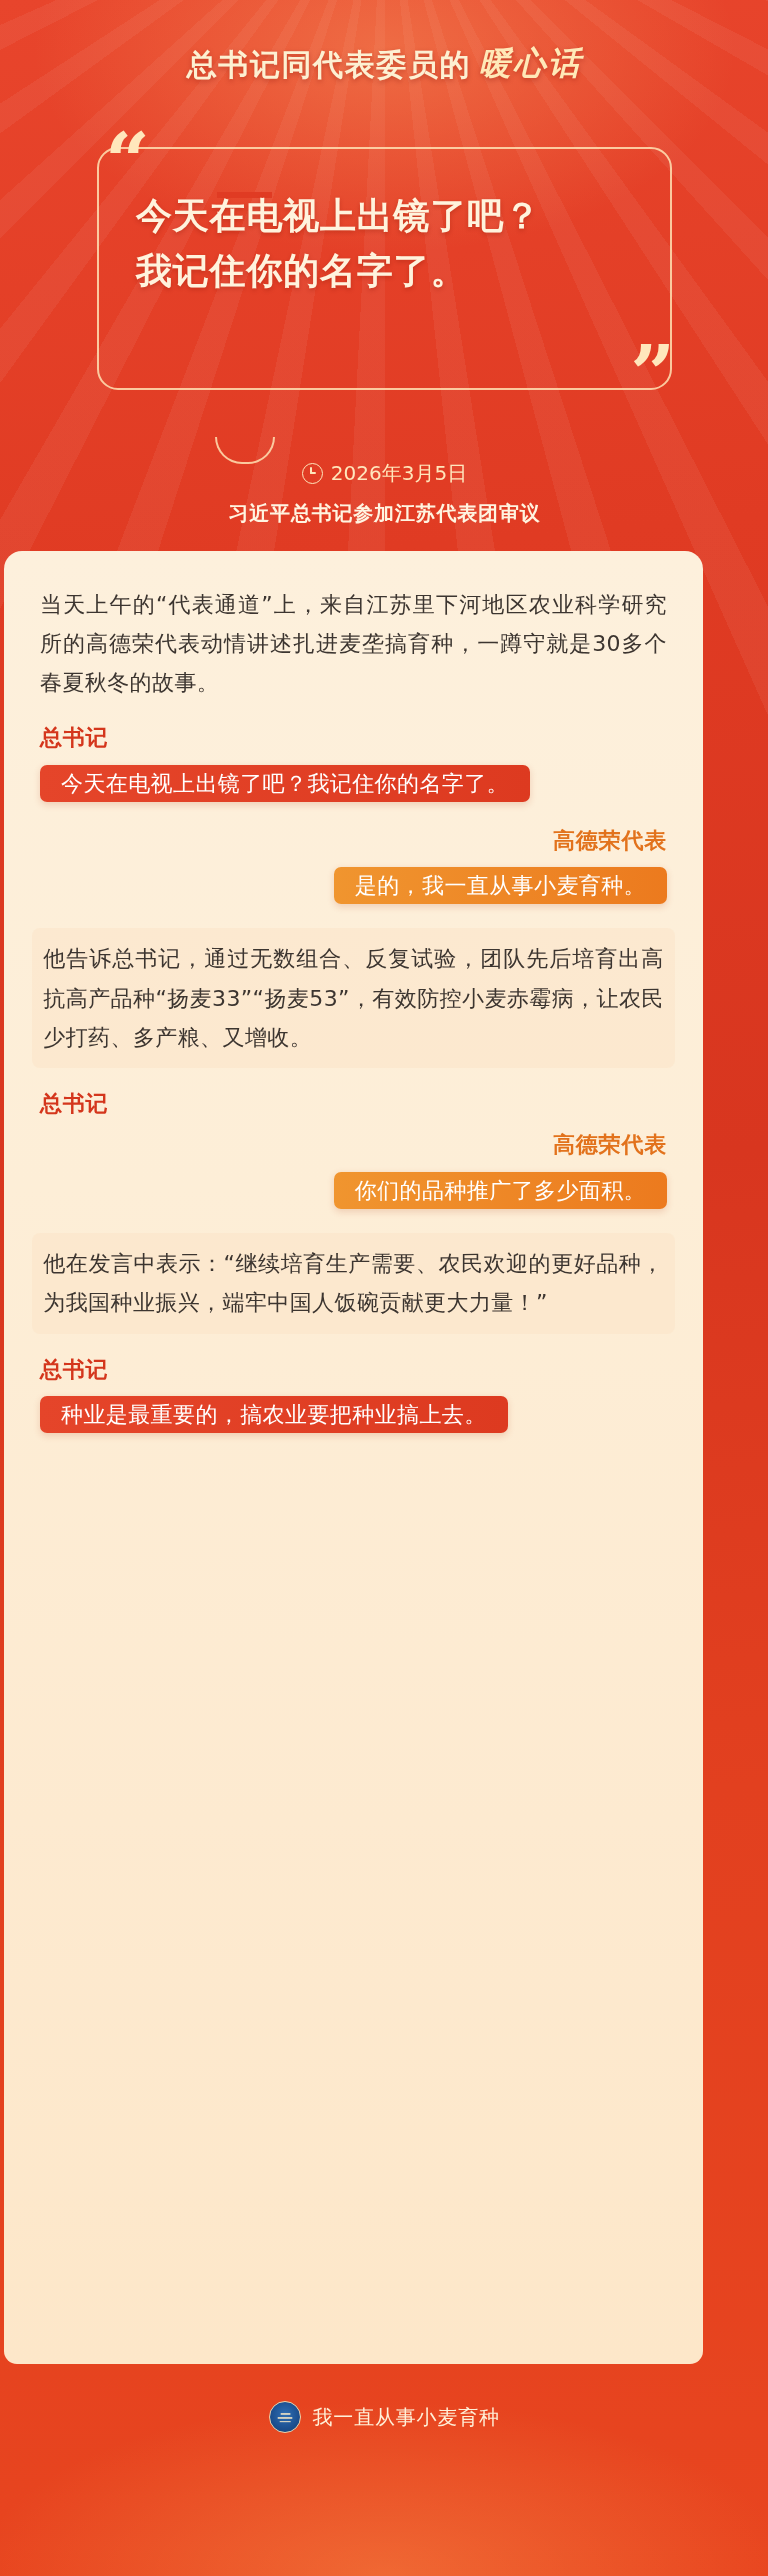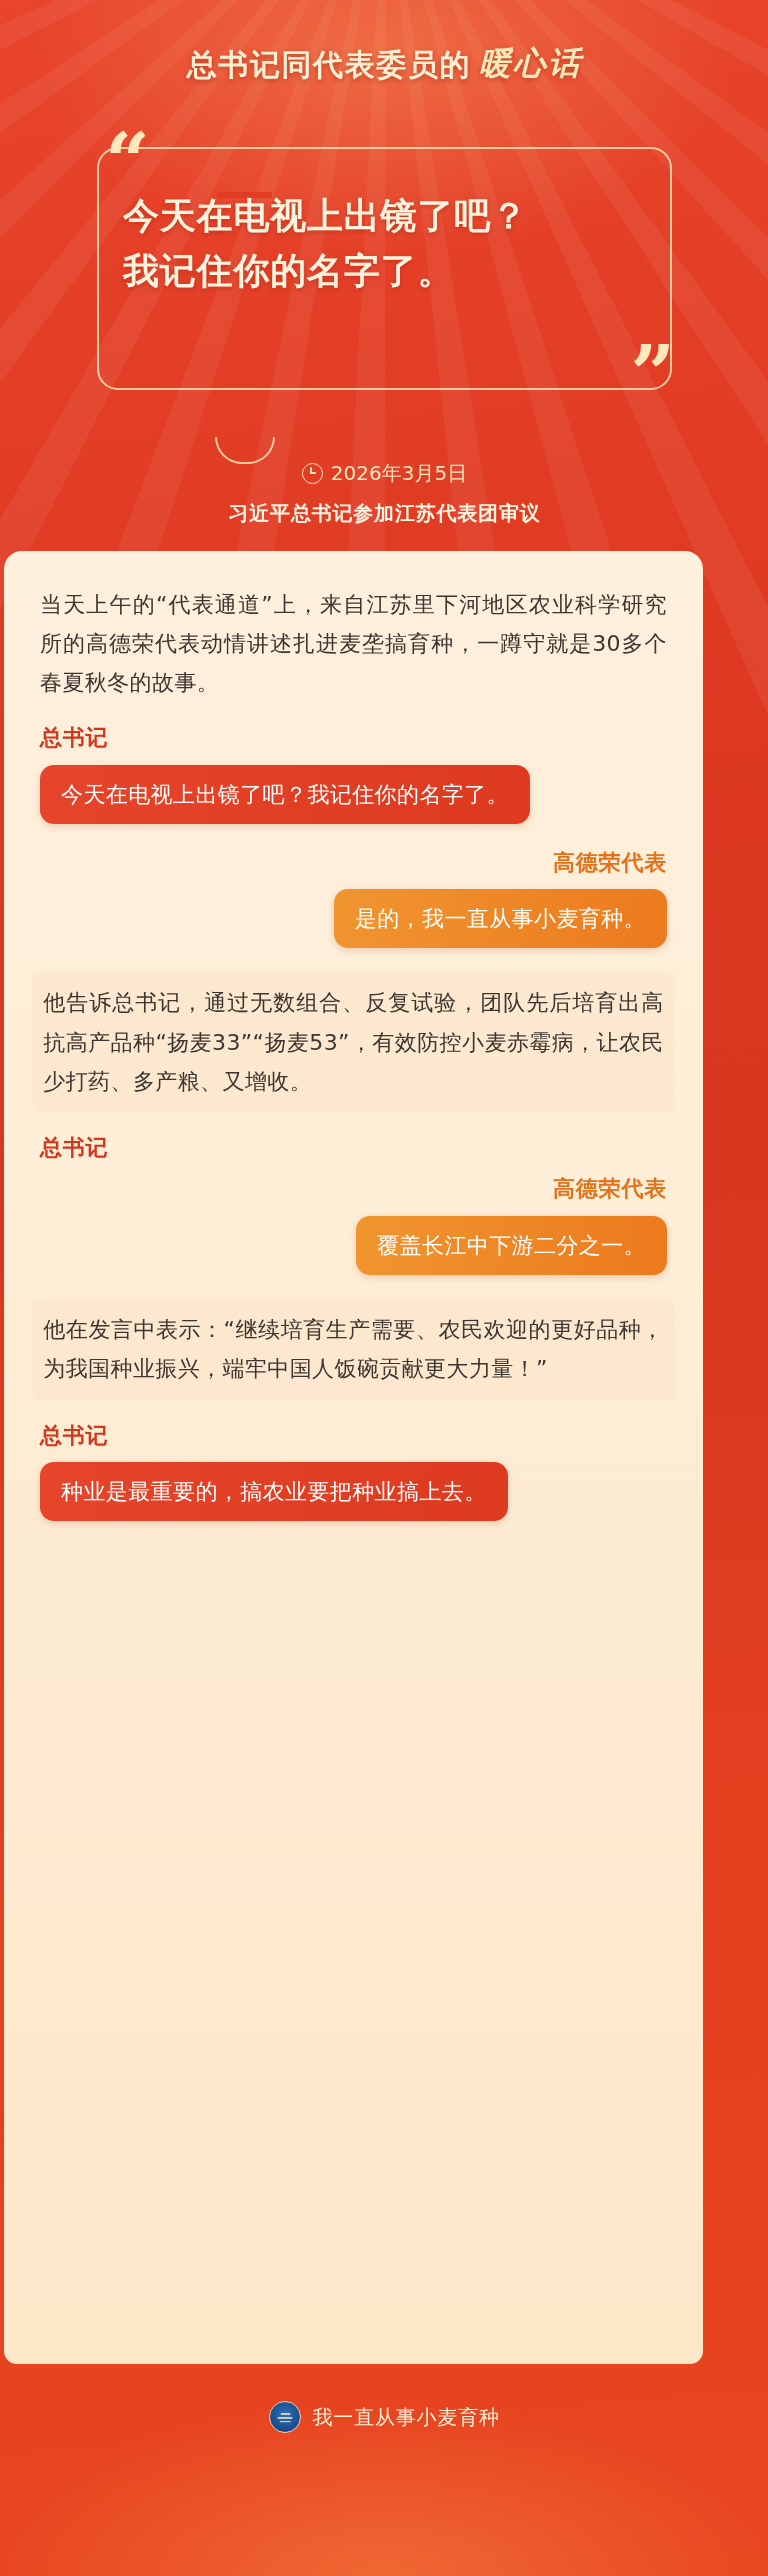--- a/index.html
+++ b/index.html
@@ -97,21 +97,21 @@
     font-family: "DejaVu Serif", "Liberation Serif", serif;
     font-size: 78px;
     line-height: 1;
     color: #ffe7bc;
     font-weight: bold;
   }
   .qmark.open { left: 40px; top: 0px; }
   .qmark.close { right: 29px; top: 212px; }
   .quote-text {
     position: absolute;
-    left: 58px; top: 66px;
+    left: 71px; top: 66px;
     width: 486px;
     color: #fff3dd;
     font-size: 36px;
     line-height: 1.52;
     font-weight: bold;
     letter-spacing: 0.8px;
     text-shadow: 0 1.6px 4px rgba(130,20,0,0.3);
   }
 
   
@@ -186,22 +186,22 @@
     color: #e2721c;
   }
   .bubble-row { display: flex; margin-bottom: 24px; }
   .bubble-row.right { justify-content: flex-end; }
   .bubble {
     display: inline-block;
     max-width: 615px;
     color: #ffffff;
     font-size: 22px;
     line-height: 1.5;
-    padding: 13px 21px;
-    border-radius: 14px;
+    padding: 2px 21px;
+    border-radius: 7px;
     letter-spacing: 0.4px;
     box-shadow: 0 2.4px 7.3px rgba(180,60,20,0.18);
   }
   .bubble.red {
     background: linear-gradient(95deg, #e5452a, #dd3a20);
   }
   .bubble.orange {
     background: linear-gradient(95deg, #f0952f, #ec7a1e);
   }
 
@@ -286,21 +286,21 @@
     <div class="bubble-row right">
       <div class="bubble orange">是的，我一直从事小麦育种。</div>
     </div>
 
     <p class="para shaded">他告诉总书记，通过无数组合、反复试验，团队先后培育出高抗高产品种“扬麦33”“扬麦53”，有效防控小麦赤霉病，让农民少打药、多产粮、又增收。</p>
 
     <div class="speaker">总书记</div>
 
     <div class="speaker right">高德荣代表</div>
     <div class="bubble-row right">
-      <div class="bubble orange">覆盖长江中下游二分之一。</div>
+      <div class="bubble orange">你们的品种推广了多少面积。</div>
     </div>
 
     <p class="para shaded">他在发言中表示：“继续培育生产需要、农民欢迎的更好品种，为我国种业振兴，端牢中国人饭碗贡献更大力量！”</p>
 
     <div class="speaker">总书记</div>
     <div class="bubble-row">
       <div class="bubble red">种业是最重要的，搞农业要把种业搞上去。</div>
     </div>
 
   </div>

